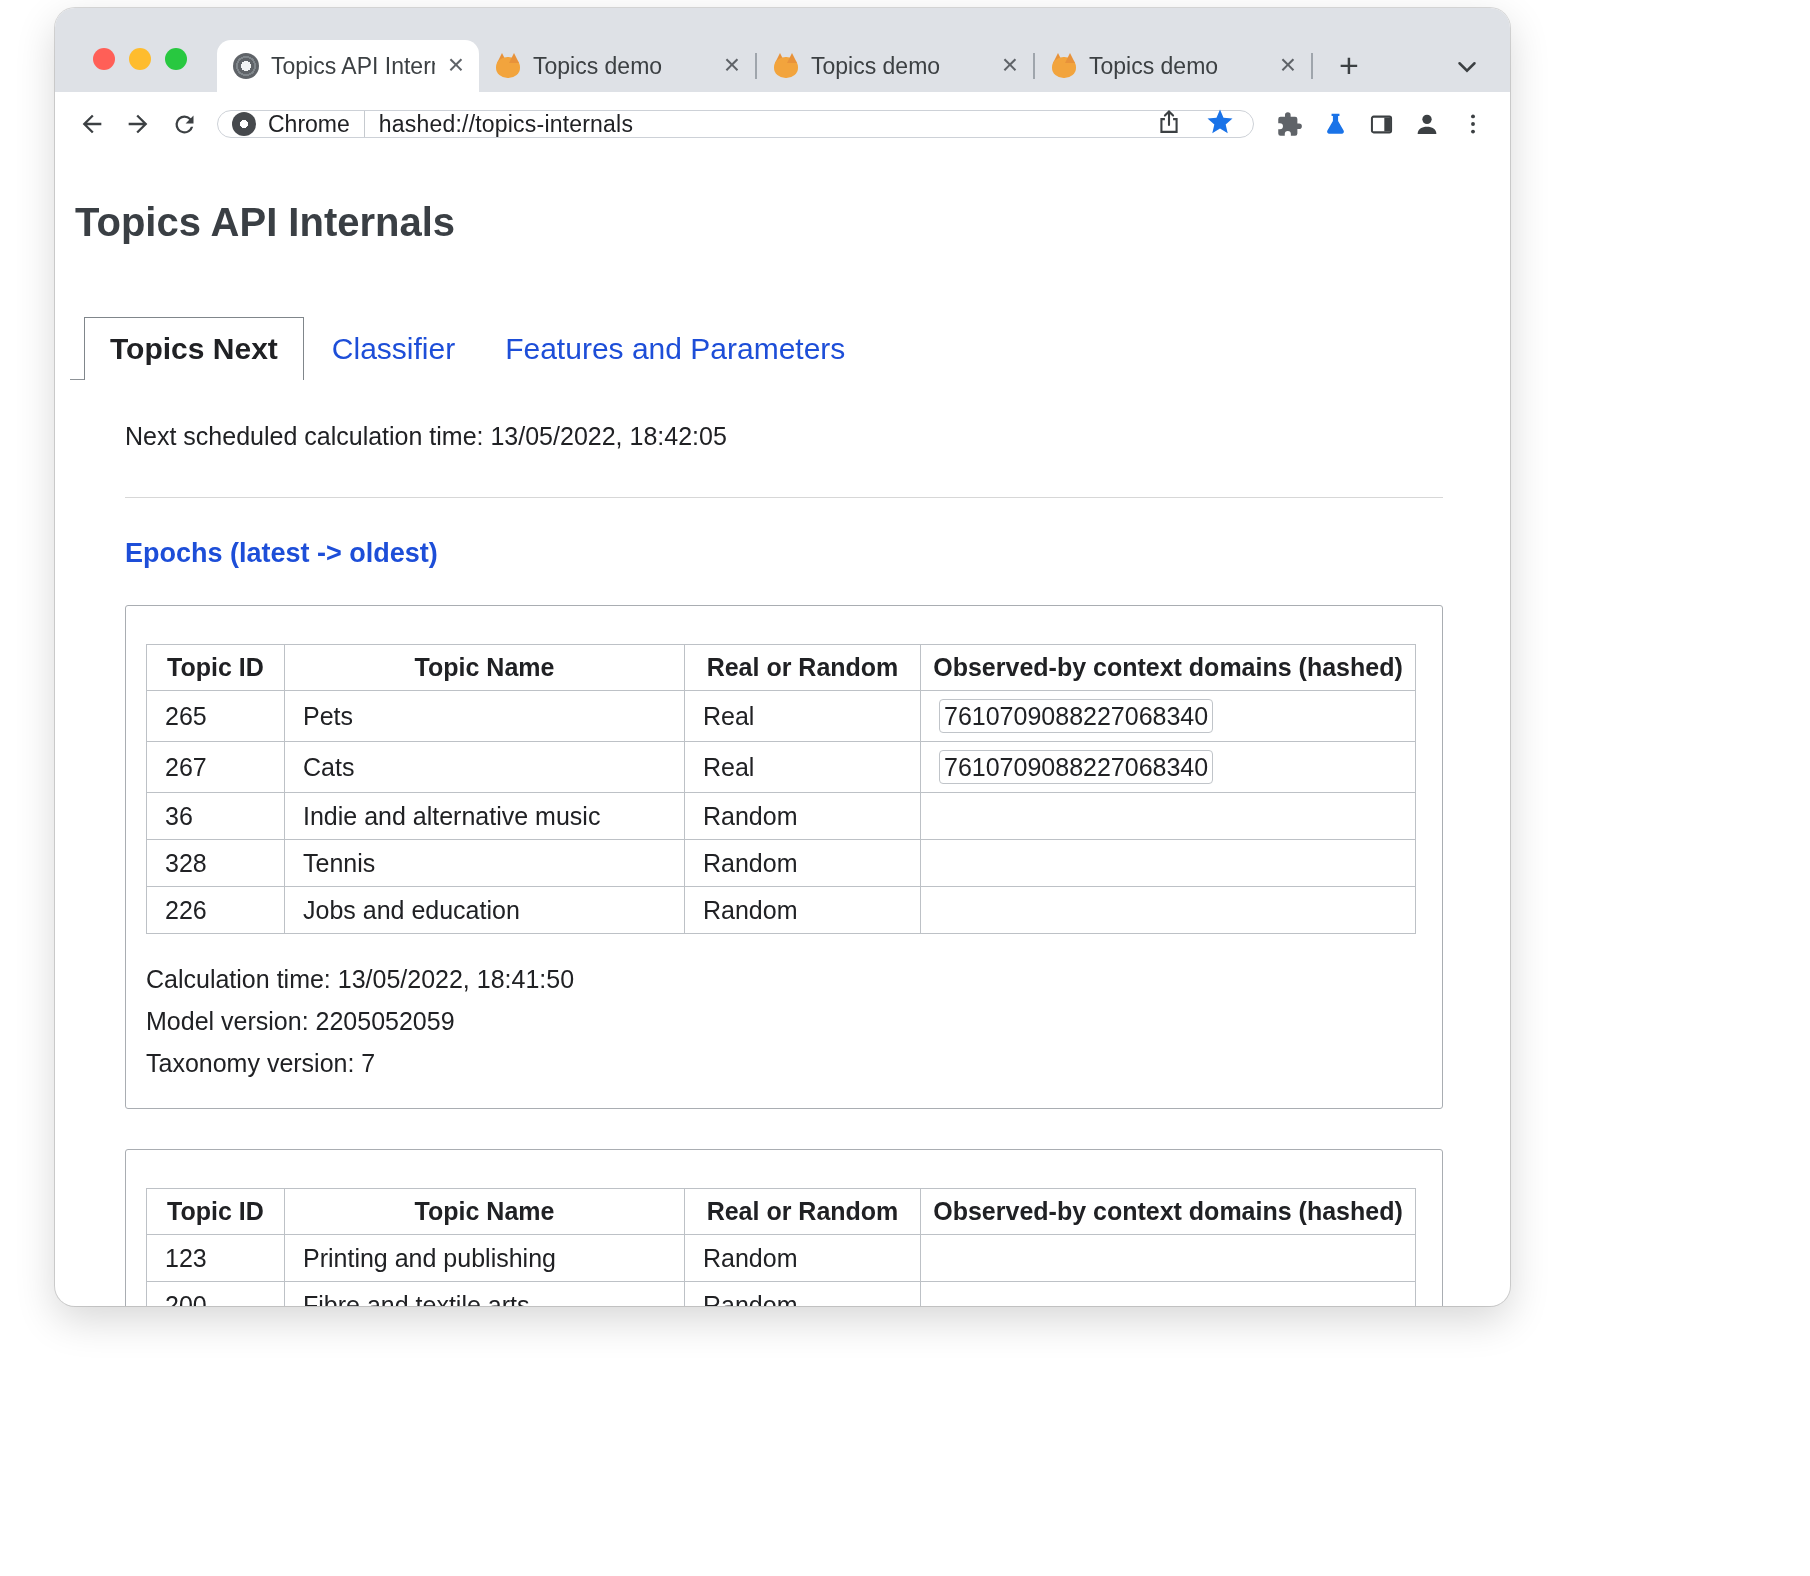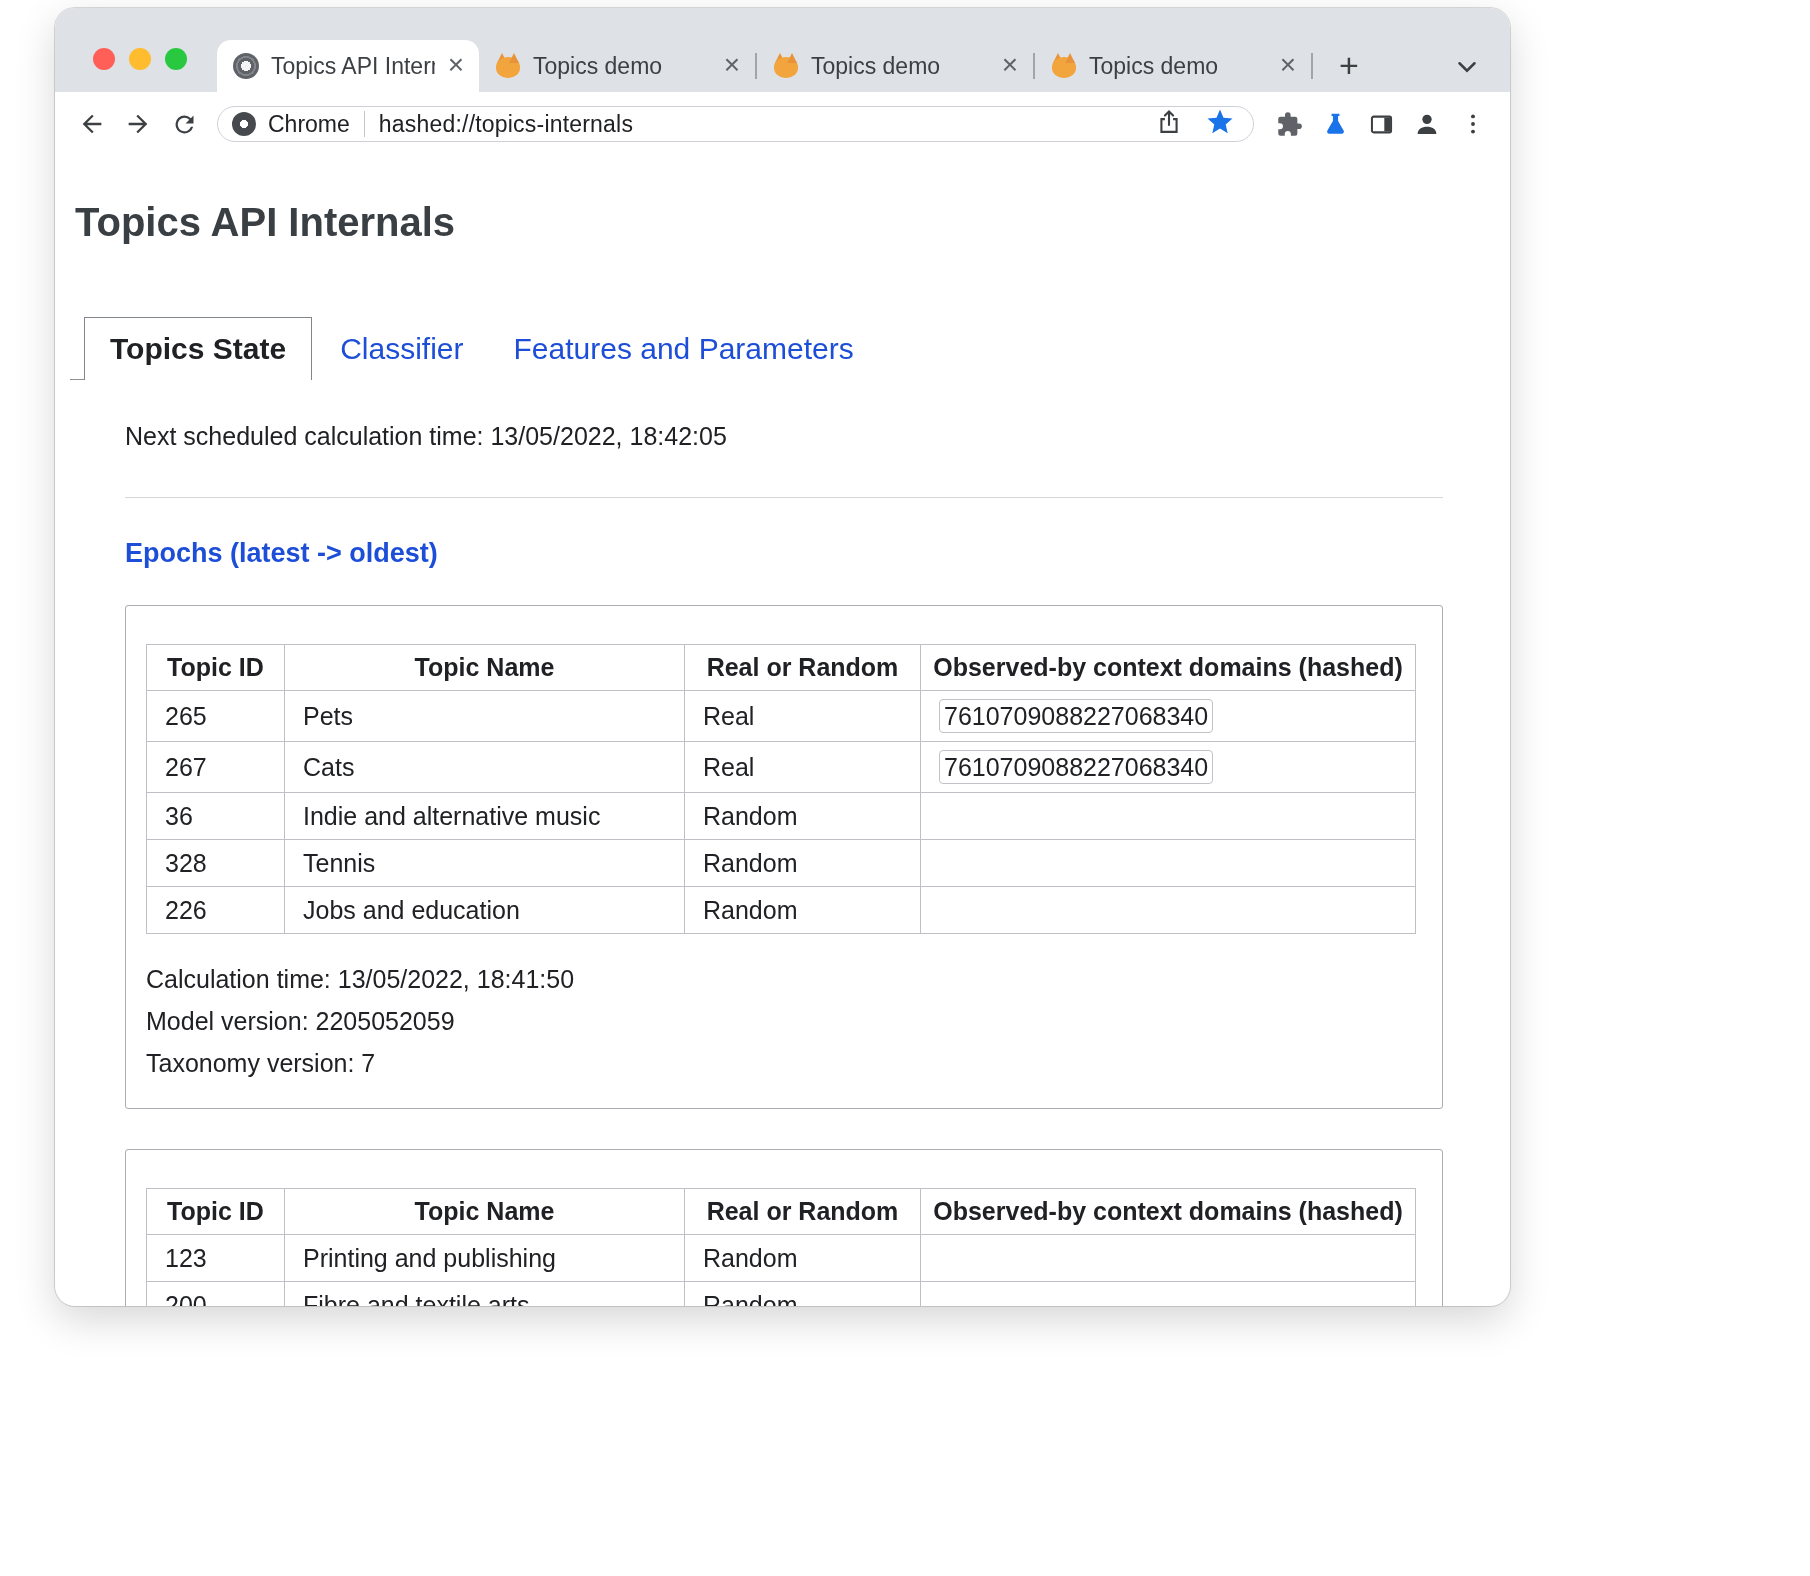--- a/index.html
+++ b/index.html
@@ -86,21 +86,21 @@
     display: flex; align-items: center;
     padding: 0 14px 0 14px;
   }
   .tool-btn {
     width: 46px; height: 46px; flex: none;
     display: flex; align-items: center; justify-content: center;
     border-radius: 50%;
   }
   .omnibox {
     flex: 1;
-    height: 36px;
+    height: 28px;
     margin: 0 12px 0 10px;
     border: 1px solid #CDD1D7;
     border-radius: 22px;
     background: #fff;
     display: flex; align-items: center;
     padding: 0 18px 0 14px;
   }
   .site-chip { display: flex; align-items: center; }
   .site-chip-icon {
     width: 24px; height: 24px; border-radius: 50%;
@@ -290,21 +290,21 @@
           <circle cx="12" cy="12" r="1.8" fill="#3C4043"></circle>
           <circle cx="12" cy="19" r="1.8" fill="#3C4043"></circle>
         </svg>
     </div>
   </div>
 
   <div class="page">
     <h1 class="page-title">Topics API Internals</h1>
 
     <div class="page-tabs">
-      <div class="ptab active">Topics State</div>
+      <div class="ptab active">Topics Next</div>
       <div class="ptab inactive">Classifier</div>
       <div class="ptab inactive">Features and Parameters</div>
     </div>
 
     <div class="next-calc">Next scheduled calculation time: 13/05/2022, 18:42:05</div>
 
     <hr class="divider">
 
     <div class="epochs-heading">Epochs (latest -&gt; oldest)</div>
 

